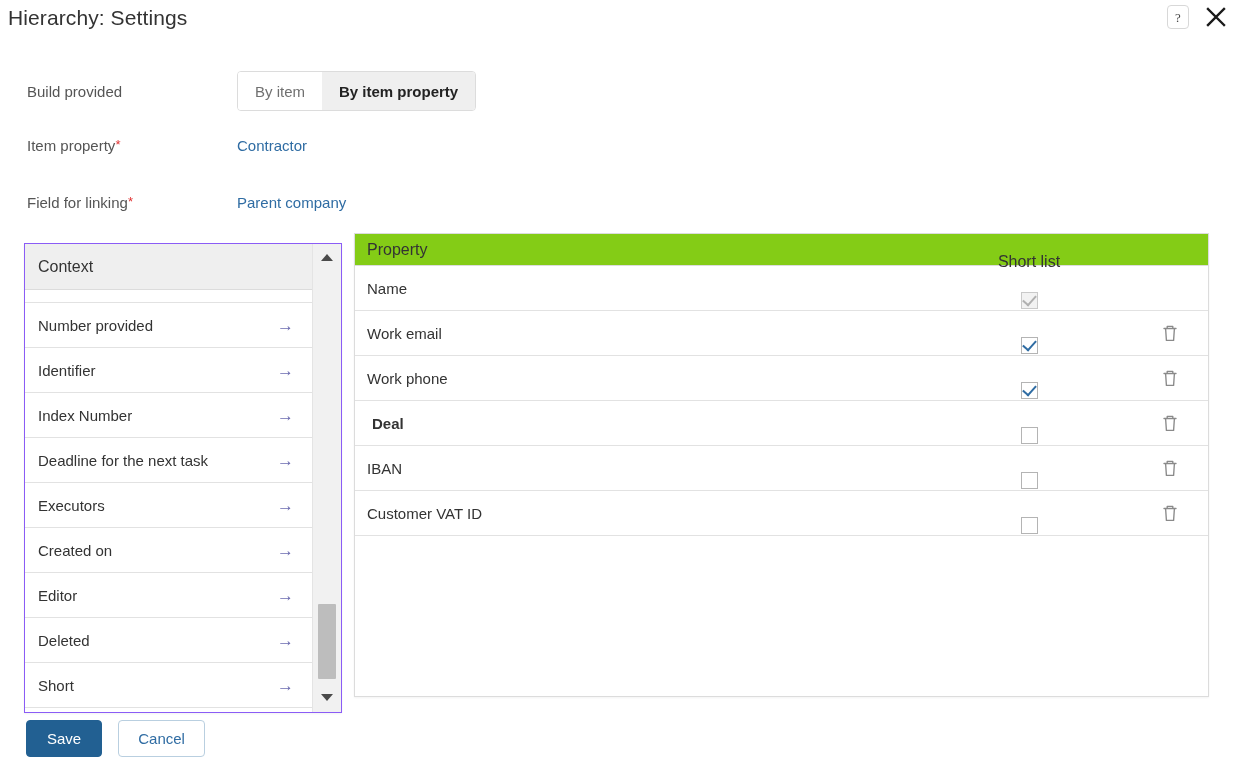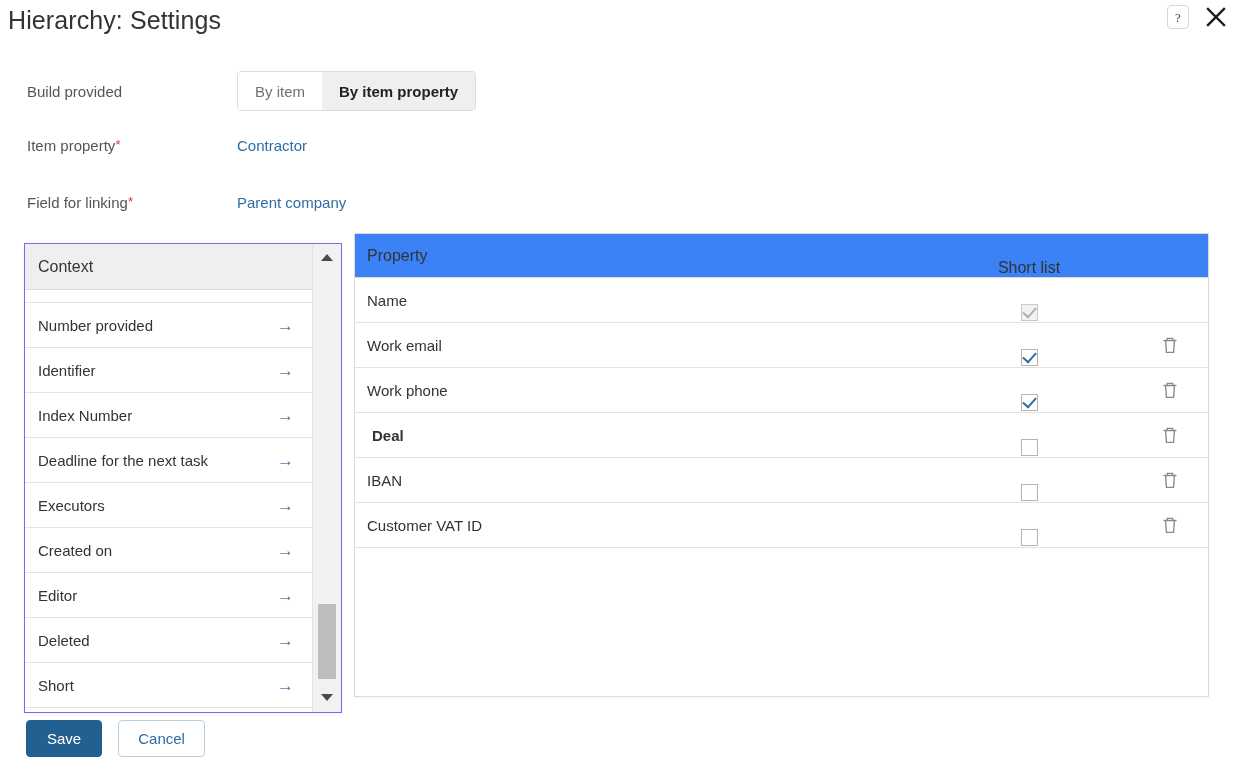--- a/index.html
+++ b/index.html
@@ -15,21 +15,21 @@
     color: #333333;
     overflow: hidden;
     -webkit-font-smoothing: antialiased;
   }
 
   
   .page-title {
     position: absolute;
     left: 8px;
     top: 6px;
-    font-size: 25px;
+    font-size: 21px;
     color: #333333;
     letter-spacing: 0.1px;
   }
   .header-actions {
     position: absolute;
     right: 8px;
     top: 4px;
     display: flex;
     align-items: center;
     gap: 14px;
@@ -223,22 +223,22 @@
     top: 233px;
     width: 855px;
     height: 464px;
     border: 1px solid #dcdcdc;
     box-sizing: border-box;
     background: #ffffff;
     box-shadow: 0 1px 2px rgba(0,0,0,0.05);
     overflow: hidden;
   }
   .prop-head {
-    height: 44px;
-    background: #3b82f6;
+    height: 32px;
+    background: #84cc16;
     border-bottom: 1px solid #dcdcdc;
     display: flex;
     align-items: center;
     box-sizing: border-box;
     font-size: 16px;
     color: #333333;
   }
   .col-prop   { flex: 1; padding-left: 12px; }
   .col-short  { width: 206px; text-align: center; margin-top: 24px; }
   .col-trash  { width: 76px; }

